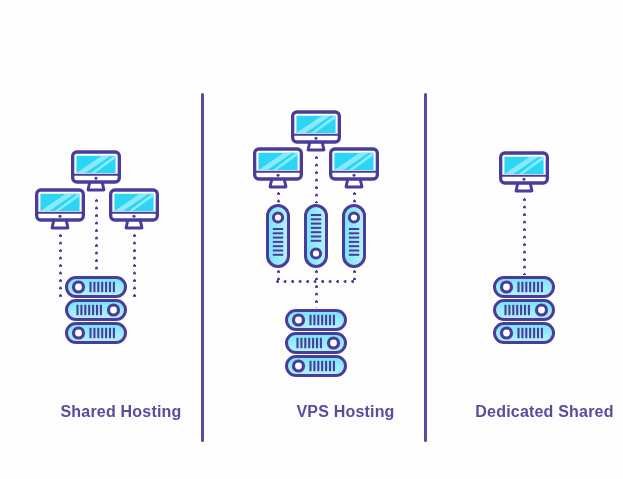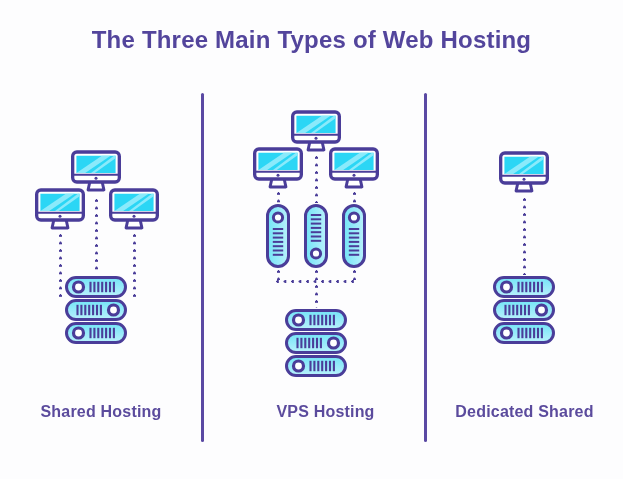--- a/index.html
+++ b/index.html
@@ -28,32 +28,31 @@
     background-image:radial-gradient(circle at 1.5px 1.6px,#4a3d99 1.3px,transparent 1.55px);
     background-size:3px 7.5px;background-repeat:repeat-y;
   }
   .hdots{
     position:absolute;height:3px;z-index:1;
     background-image:radial-gradient(circle at 1.6px 1.5px,#4a3d99 1.3px,transparent 1.55px);
     background-size:7.5px 3px;background-repeat:repeat-x;
   }
   .section-label{
     position:absolute;top:403px;text-align:center;
-    font-size:16px;font-weight:700;color:#5b4b9d;letter-spacing:.2px;
+    font-size:16px;font-weight:700;color:#5b4b9d;letter-spacing:.2px;padding-left:20px;
   }
   .label-shared{left:0;width:202px;}
   .label-vps{left:215px;width:221px;}
   .label-dedicated{left:426px;width:197px;}
 </style>
 </head>
 <body>
 
 <div class="canvas">
 
-  <div class="title">The Three Main Types of Web Hosting</div>
 
   <div class="divider" style="left:201px"></div>
   <div class="divider" style="left:424px"></div>
 
   <div>
     <div class="icon monitor" style="left:71px;top:150px">
         <svg viewBox="0 0 60 52" width="50" height="44" xmlns="http://www.w3.org/2000/svg">
     <path d="M23 36 L37 36 L39.5 47.5 L20.5 47.5 Z" fill="#ffffff" stroke="#4a3d99" stroke-width="3.5" stroke-linejoin="round"></path>
     <rect x="2" y="2" width="56" height="36" rx="5" fill="#ffffff" stroke="#4a3d99" stroke-width="4"></rect>
     <rect x="6.5" y="6.5" width="47" height="20.7" fill="#2bd6f5"></rect>

